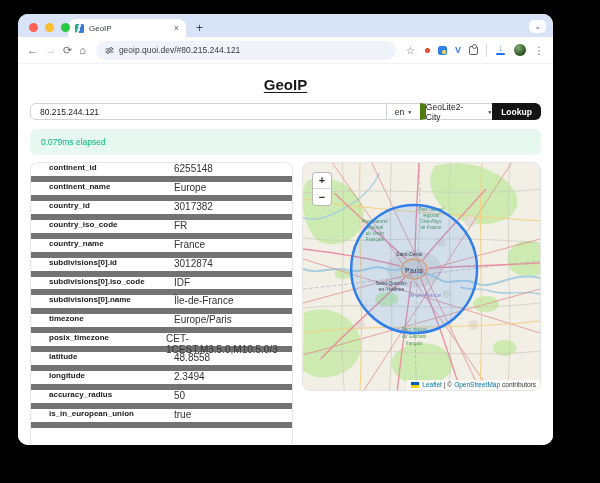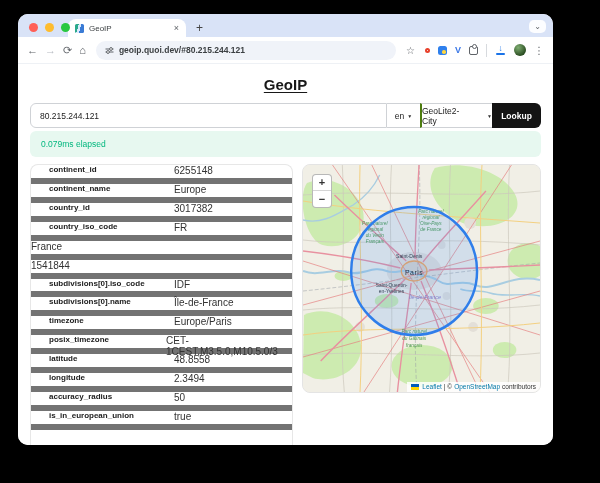--- a/index.html
+++ b/index.html
@@ -19,48 +19,48 @@
   .tab-close{font-size:9px;color:#5f6368;line-height:1;}
   .favicon{width:9px;height:9px;border-radius:1.5px;background:linear-gradient(105deg,#2ba98c 0 33%,#dbeafe 33% 55%,#3a7bd5 55% 100%);flex:0 0 auto;}
   .newtab{margin-left:10px;margin-bottom:3px;font-size:12px;color:#444;line-height:1;}
   .strip-chevron{position:absolute;right:7px;top:6px;width:17px;height:13px;background:rgba(255,255,255,.9);border-radius:5px;display:flex;align-items:center;justify-content:center;font-size:8px;color:#5f6368;}
 
   
   .toolbar{height:27px;background:#fff;display:flex;align-items:center;padding:0 9px;gap:7px;border-bottom:1px solid #eef1f5;}
   .navic{font-size:11px;color:#5f6368;line-height:1;}
   .navic.disabled{color:#b6bac1;}
   .urlbar{flex:1;height:19px;background:#f0f3f9;border-radius:10px;display:flex;align-items:center;gap:5px;padding:0 9px;margin:0 3px;}
-  .url-text{font-size:8.5px;color:#3c4043;white-space:nowrap;font-weight:bold;}
+  .url-text{font-size:8.5px;color:#3c4043;white-space:nowrap;}
   .tune{flex:0 0 auto;}
   .right-icons{display:flex;align-items:center;gap:8px;}
   .star{font-size:10px;color:#5f6368;margin-right:2px;}
   .ico-red{width:5px;height:5px;border:2.6px solid #e8402a;border-radius:50%;}
   .ico-pm{width:9px;height:9px;border-radius:2.5px;background:#2f80ed;position:relative;}
   .ico-pm::after{content:"";position:absolute;right:1px;bottom:1px;width:3.5px;height:3.5px;border-radius:50%;background:#ffd63f;}
   .ico-v{font-size:9px;font-weight:bold;color:#3b78e7;line-height:1;}
   .ico-puzzle{width:9px;height:9px;border:1.2px solid #5f6368;border-radius:2px;position:relative;}
   .ico-puzzle::after{content:"";position:absolute;left:2px;top:-3px;width:3px;height:3px;border:1.2px solid #5f6368;border-radius:50%;background:#fff;}
   .vdiv{width:1px;height:13px;background:#d7dade;}
   .ico-dl{display:flex;flex-direction:column;align-items:center;width:11px;}
   .ico-dl .arr{font-size:8.5px;font-weight:bold;color:#1a73e8;line-height:.8;}
   .ico-dl .tray{width:9px;height:1.8px;background:#1a73e8;margin-top:1px;border-radius:1px;}
   .avatar{width:12px;height:12px;border-radius:50%;background:radial-gradient(circle at 35% 30%,#7fae72,#2c4f23 70%,#16300f);}
   .dots{font-size:10px;color:#5f6368;}
 
   
   .page{height:381px;background:#fff;padding:0 12px;}
   .page-title{margin:12px 0 10px;text-align:center;font-size:15px;font-weight:600;color:#181818;text-decoration:underline;text-underline-offset:2px;}
-  .lookup-row{display:flex;height:25px;}
+  .lookup-row{display:flex;height:17px;}
   .ip-input{flex:1;min-width:0;border:1px solid #cfd2d6;border-radius:6px 0 0 6px;padding:0 9px;font-size:8.5px;color:#222;font-family:"Liberation Sans",sans-serif;outline:none;background:#fff;}
   .sel{display:flex;align-items:center;justify-content:center;gap:3px;font-size:8.5px;color:#222;background:#fff;border-top:1px solid #cfd2d6;border-bottom:1px solid #cfd2d6;}
   .sel.lang{width:33px;}
-  .sel.db{width:72px;border-left:2px solid #4d7c0f;gap:24px;}
+  .sel.db{width:72px;border-left:6px solid #4d7c0f;gap:24px;}
   .caret{font-size:5px;color:#333;margin-top:1px;}
   .lookup-btn{width:49px;background:#141414;color:#fff;border:none;border-radius:0 6px 6px 0;font-size:8.5px;font-weight:600;font-family:"Liberation Sans",sans-serif;}
-  .status-badge{margin-top:3px;height:26px;background:#e7f8f0;border-radius:6px;display:flex;align-items:center;padding:0 11px;font-size:8.5px;color:#00b77e;}
+  .status-badge{margin-top:9px;height:26px;background:#e7f8f0;border-radius:6px;display:flex;align-items:center;padding:0 11px;font-size:8.5px;color:#00b77e;}
 
   .content{display:flex;gap:9px;margin-top:7px;}
   .table-card{width:263px;border:1px solid #e7e7e7;border-bottom:none;border-radius:8px 8px 0 0;overflow:hidden;height:284px;}
   .trow{display:flex;align-items:flex-start;height:18.93px;border-bottom:6px solid #737373;}
   .tkey{width:143px;padding-left:18px;font-size:8px;font-weight:bold;color:#212121;}
   .tval{font-size:10px;color:#333;}
 
   .map-card{flex:1;height:229px;border:1px solid #e4e4e4;border-radius:8px;position:relative;overflow:hidden;background:#f1efe6;}
   .map-svg{position:absolute;inset:0;width:100%;height:100%;}
   .zoom-ctrl{position:absolute;left:9px;top:9px;width:20px;background:#fff;border:1.5px solid rgba(0,0,0,.28);border-radius:4px;overflow:hidden;z-index:5;}
@@ -150,24 +150,26 @@
           </div>
           <div class="trow">
             <div class="tkey">country_id</div>
             <div class="tval">3017382</div>
           </div>
           <div class="trow">
             <div class="tkey">country_iso_code</div>
             <div class="tval">FR</div>
           </div>
           <div class="trow">
+            <div class="tkey">country_name</div>
             <div class="tval">France</div>
           </div>
           <div class="trow">
-            <div class="tval">1541844</div>
+            <div class="tkey">subdivisions[0].id</div>
+            <div class="tval">3012874</div>
           </div>
           <div class="trow">
             <div class="tkey">subdivisions[0].iso_code</div>
             <div class="tval">IDF</div>
           </div>
           <div class="trow">
             <div class="tkey">subdivisions[0].name</div>
             <div class="tval">Île-de-France</div>
           </div>
           <div class="trow">

